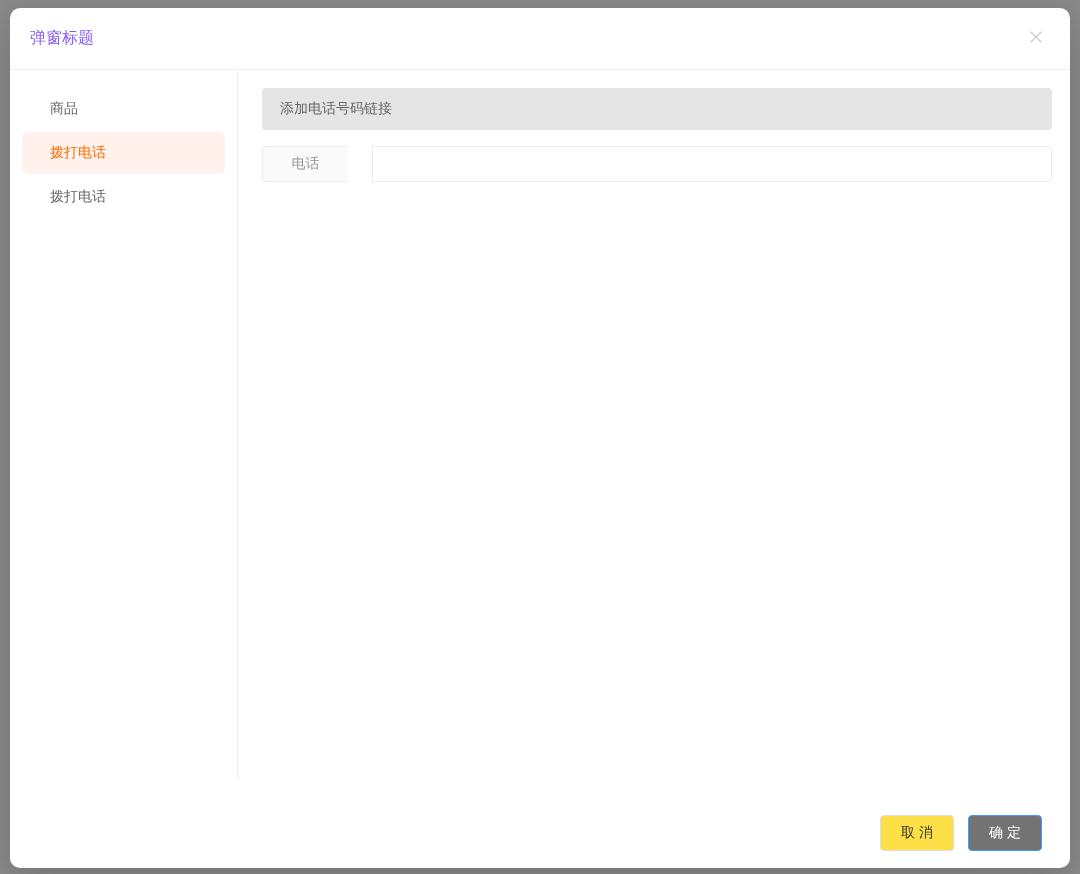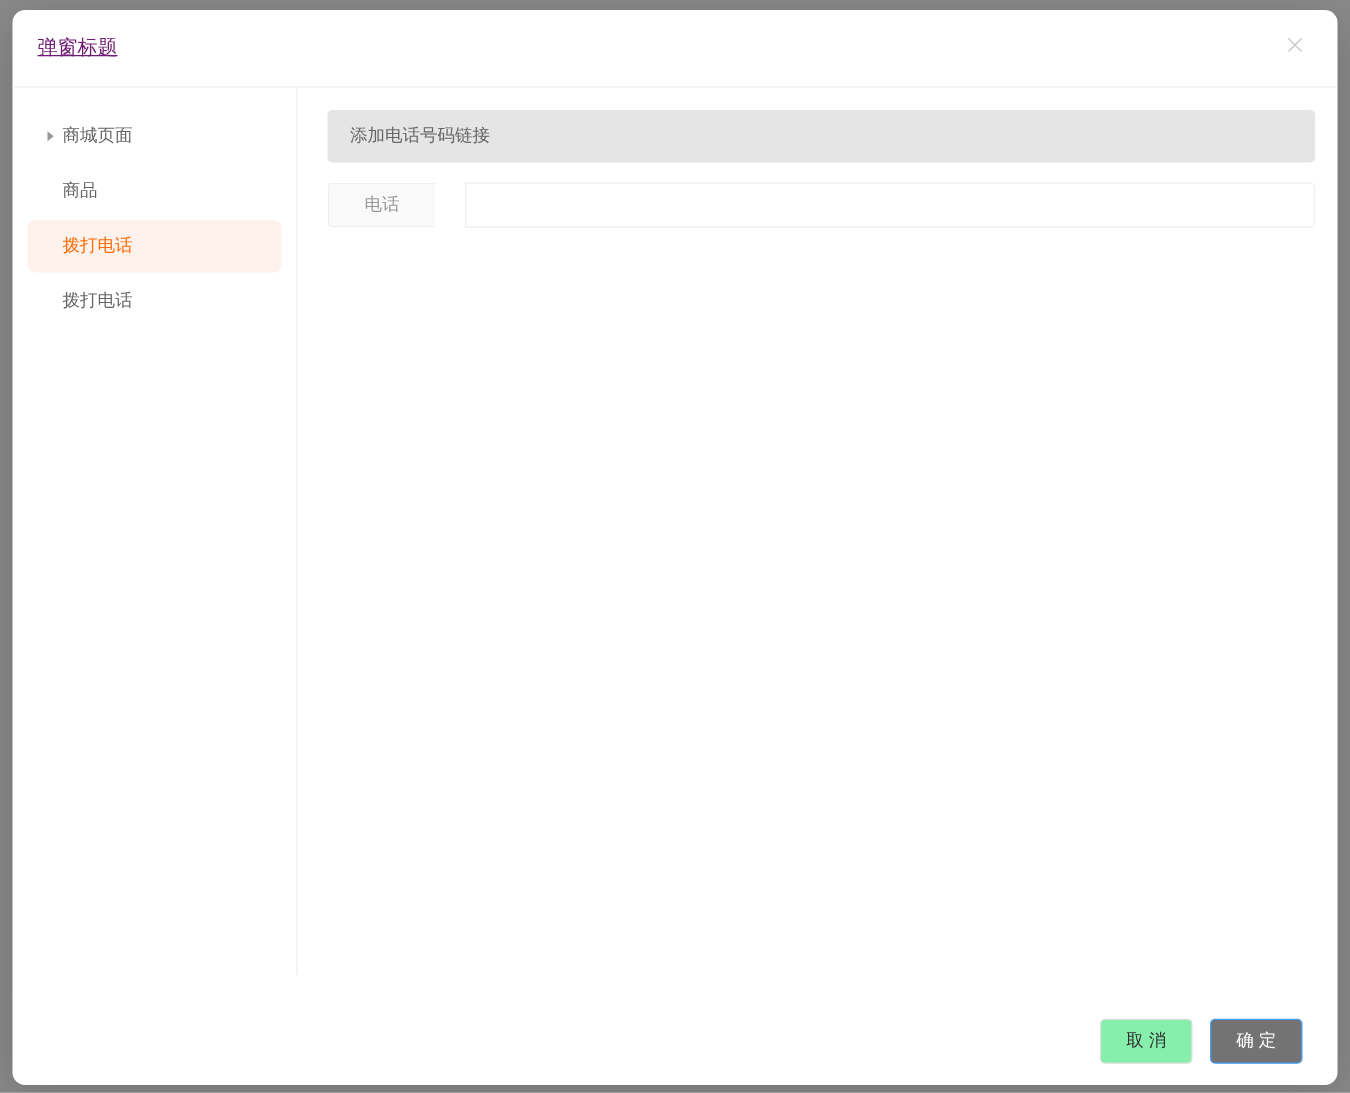--- a/index.html
+++ b/index.html
@@ -16,21 +16,21 @@
       overflow: hidden;
     }
     .modal-header {
       display: flex;
       align-items: center;
       justify-content: space-between;
       padding: 0 20px;
       height: 62px;
       border-bottom: 1px solid #f0f0f0;
     }
-    .modal-title { font-size: 16px; color: #701a75; font-weight: 500; text-decoration: underline; }
+    .modal-title { font-size: 16px; color: #8b5cf6; font-weight: 500; }
     .close-btn { width: 28px; height: 28px; display: flex; align-items: center; justify-content: center; color: #c8c9cc; cursor: pointer; }
     .close-btn svg { width: 18px; height: 18px; }
 
     .modal-body { flex: 1; display: flex; overflow: hidden; }
 
     .sidebar {
       width: 228px;
       padding: 18px 12px 0 12px;
       border-right: 1px solid #f0f0f0;
       margin-right: 0;
@@ -103,21 +103,21 @@
       height: 36px;
       min-width: 70px;
       padding: 0 16px;
       border-radius: 4px;
       font-size: 14px;
       cursor: pointer;
       display:flex;align-items:center;justify-content:center;
       letter-spacing: 4px;
       text-indent: 4px;
     }
-    .btn-default { background: #86efac; border: 1px solid #dcdee0; color: #323233; }
+    .btn-default { background: #fde047; border: 1px solid #dcdee0; color: #323233; }
     .btn-primary { background: #737373; border: 1px solid #409eff; color: #fff; }
   </style>
 </head>
 <body>
 
 <div class="modal-overlay">
   <div class="modal">
 
     <div class="modal-header">
       <div class="modal-title">弹窗标题</div>
@@ -126,28 +126,20 @@
           <svg viewBox="0 0 24 24" fill="none" stroke="currentColor" stroke-width="1.6">
               <path d="M5 5l14 14M19 5L5 19"></path>
             </svg>
         </span>
       </div>
     </div>
 
     <div class="modal-body">
 
       <div class="sidebar">
-        <div class="side-item">
-          <span class="arrow">
-            <svg viewBox="0 0 10 10" fill="currentColor">
-                <path d="M3 1l5 4-5 4z"></path>
-              </svg>
-          </span>
-          <span class="side-label">商城页面</span>
-        </div>
         <div class="side-item noarrow">
           <span class="side-label">商品</span>
         </div>
         <div class="side-item noarrow active">
           <span class="side-label">拨打电话</span>
         </div>
         <div class="side-item noarrow">
           <span class="side-label">拨打电话</span>
         </div>
       </div>

